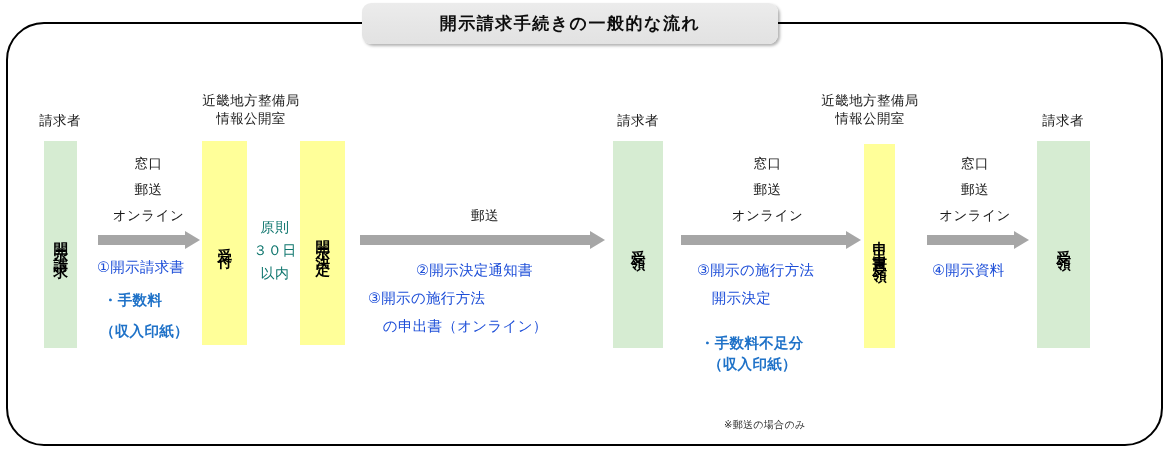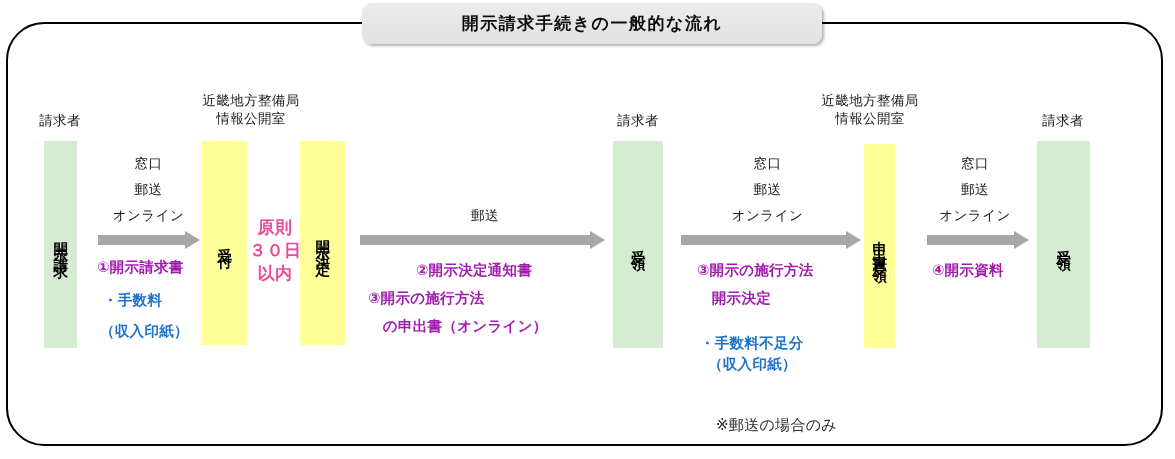--- a/index.html
+++ b/index.html
@@ -21,21 +21,21 @@
     width:1157px; height:424px;
     border:2.5px solid #000000;
     border-radius:38px;
     box-sizing:border-box;
     background:transparent;
   }
   
   .title-plate{
     position:absolute;
     left:362px; top:3px;
-    width:460px; height:41px;
+    width:416px; height:41px;
     background:linear-gradient(180deg,#ececec 0%,#e6e6e6 55%,#e2e2e2 100%);
     border-radius:9px;
     box-shadow:2px 2px 3px rgba(0,0,0,0.30);
     display:flex; align-items:center; justify-content:center;
     box-sizing:border-box;
   }
   .title-text{
     font-size:17px;
     font-weight:bold;
     color:#0d0d0d;
@@ -95,41 +95,42 @@
     white-space:nowrap;
     line-height:24px;
   }
   .lbl.thin{
     font-size:13.5px;
     color:#1a1a1a;
     letter-spacing:0.5px;
   }
   .lbl.bold{
     font-size:14.5px;
-    font-weight:bold;
-    color:#a21caf;
+    font-weight:normal;
+    color:#1d4ed8;
     letter-spacing:0.3px;
   }
   .lbl.blue{
     font-size:14.5px;
     font-weight:bold;
     color:#1f72c8;
     letter-spacing:0.3px;
   }
   .lbl.note{
-    font-size:15px;
+    font-size:10px;
     color:#2b2b2b;
     letter-spacing:0.3px;
+    margin-left:8px;
   }
   .center{text-align:center;}
   .mid-note{
     position:absolute;
-    font-size:17px;
-    font-weight:bold;
-    color:#ec4899;
+    font-size:14px;
+    font-weight:normal;
+    color:#0f766e;
     text-align:center;
     line-height:23px;
     white-space:nowrap;
     letter-spacing:0.5px;
   }
 </style>
 </head>
 <body>
 
 <div id="canvas">

